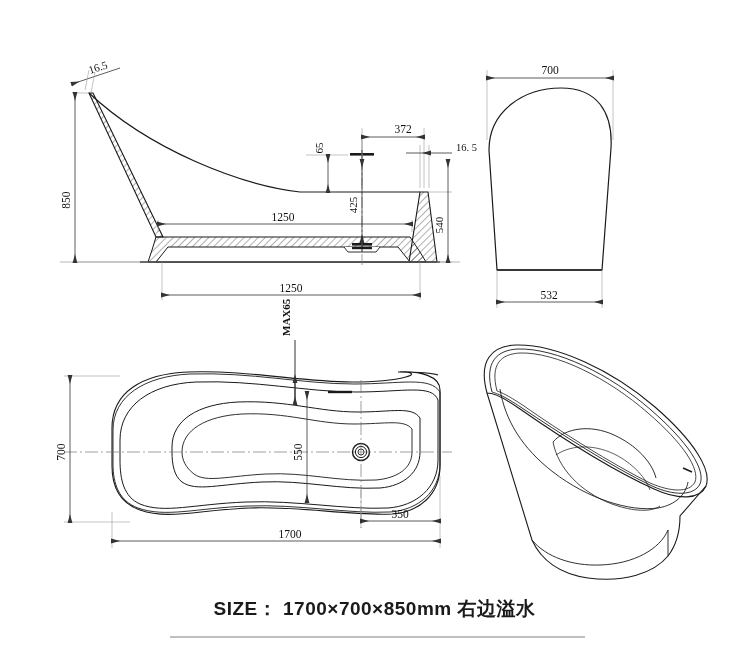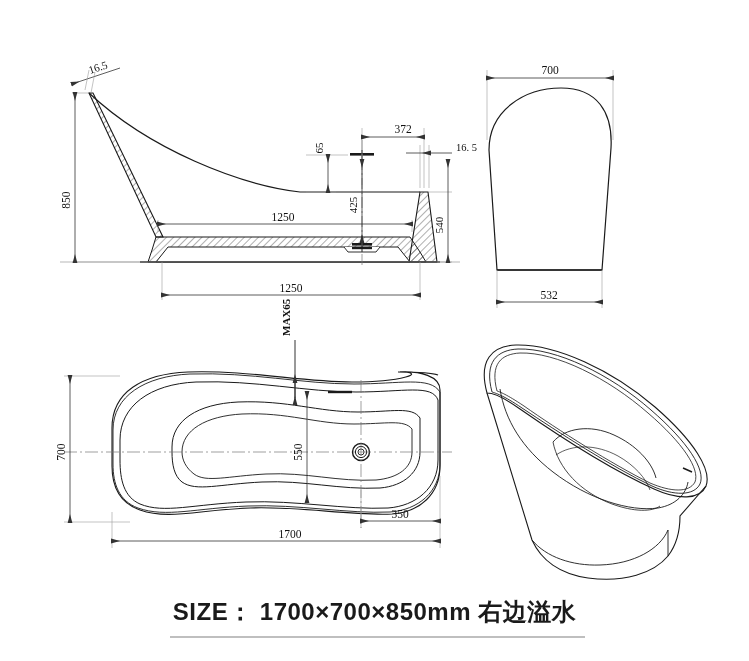--- a/index.html
+++ b/index.html
@@ -24,21 +24,21 @@
   .caption-wrap {
     position: absolute;
     left: 0;
     top: 596px;
     width: 749px;
     text-align: center;
   }
   .caption-text {
     font-family: "Liberation Sans", "DejaVu Sans", sans-serif;
     font-weight: bold;
-    font-size: 24px;
+    font-size: 19px;
     color: #1a1a1a;
     letter-spacing: 0.5px;
     white-space: pre;
   }
   .caption-rule {
     position: absolute;
     left: 170px;
     top: 636px;
     width: 415px;
     height: 2px;

